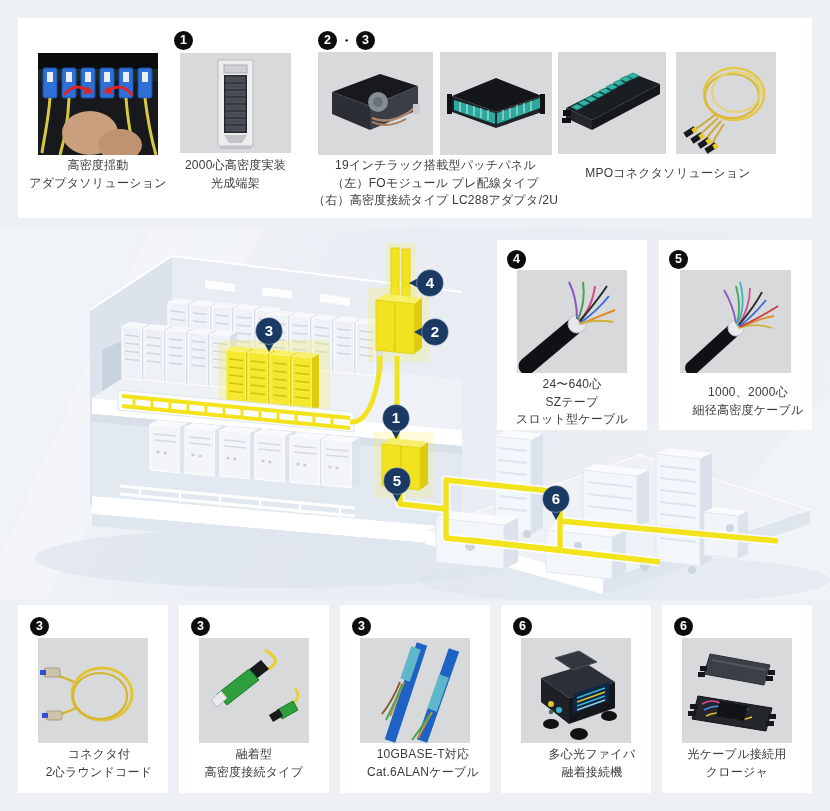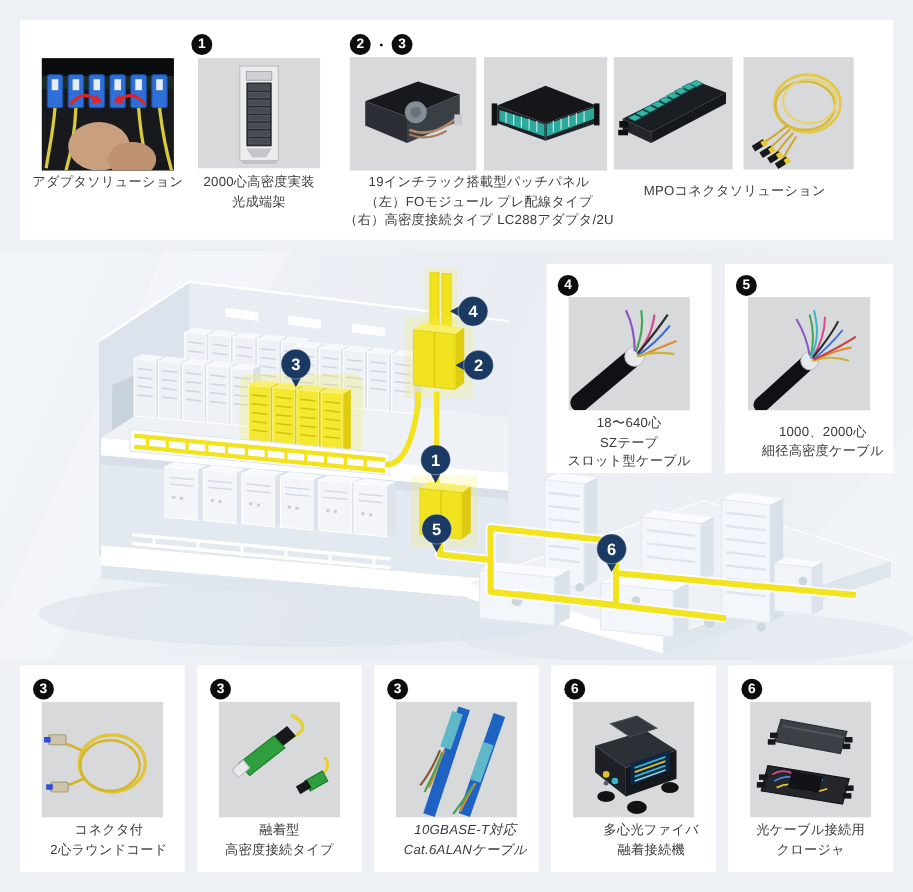--- a/index.html
+++ b/index.html
@@ -55,20 +55,21 @@
       <path d="M12,45 C10,70 6,85 4,100 M31,45 C30,70 26,88 22,102 M107,45 C110,70 114,88 118,102 M88,45 C90,70 94,90 98,102" stroke="#d8c93e" stroke-width="3" fill="none"></path>
       <ellipse cx="52" cy="80" rx="28" ry="22" fill="#c99f7e"></ellipse>
       <ellipse cx="82" cy="92" rx="22" ry="16" fill="#bf9372"></ellipse>
       <path d="M26,42 q10,-13 23,-5" stroke="#e02424" stroke-width="3" fill="none"></path>
       <polygon points="50,33 55,40 45,41" fill="#e02424"></polygon>
       <path d="M94,42 q-10,-13 -23,-5" stroke="#e02424" stroke-width="3" fill="none"></path>
       <polygon points="70,33 65,40 75,41" fill="#e02424"></polygon>
     </svg>
   </div>
   <div class="caption" style="left:0;top:139px;width:160px;">
+    <div>高密度揺動</div>
     <div>アダプタソリューション</div>
   </div>
 
   <div class="nbadge" style="left:156px;top:13px;">1</div>
   <div class="photo" style="left:162px;top:35px;width:111px;height:100px;">
     <svg viewBox="0 0 111 100">
       <rect width="111" height="100" fill="#d7d9db"></rect>
       <rect x="38" y="7" width="35" height="86" fill="#eceded" stroke="#b9bcc0"></rect>
       <rect x="44" y="12" width="23" height="8" fill="#cfd1d4" stroke="#a9adb2"></rect>
       <rect x="44" y="22" width="23" height="58" fill="#26292d"></rect>
@@ -414,21 +415,21 @@
         <path d="M63,53 C76,44 84,36 92,26" stroke="#3a6fd8"></path>
         <path d="M61,50 C66,36 68,26 66,12" stroke="#44a556"></path>
         <path d="M64,54 C78,48 88,44 98,40" stroke="#e08a2e"></path>
         <path d="M60,49 C60,34 58,24 52,12" stroke="#8a56c2"></path>
         <path d="M63,51 C74,38 82,28 90,16" stroke="#2c2c2e"></path>
         <path d="M62,54 C74,50 84,50 96,52" stroke="#cbb23a"></path>
       </g>
     </svg>
   </div>
   <div class="caption" style="left:0;top:136px;width:150px;">
-    <div>18〜640心</div>
+    <div>24〜640心</div>
     <div>SZテープ</div>
     <div>スロット型ケーブル</div>
   </div>
 </div>
 
 <div class="card" style="left:659px;top:240px;width:153px;height:190px;">
   <div class="nbadge" style="left:10px;top:10px;">5</div>
   <div class="photo" style="left:21px;top:30px;width:111px;height:103px;">
     <svg viewBox="0 0 111 103">
       <rect width="111" height="103" fill="#d7d9db"></rect>
@@ -508,21 +509,21 @@
         <path d="M40,44 C36,54 30,66 22,76" stroke="#8a5a34"></path>
       </g>
       <line x1="62" y1="103" x2="94" y2="12" stroke="#1e63c4" stroke-width="11"></line>
       <line x1="72" y1="72" x2="84" y2="38" stroke="#5fb8c9" stroke-width="10"></line>
       <g stroke-width="2" fill="none">
         <path d="M72,74 C66,84 62,92 58,100" stroke="#e08a2e"></path>
         <path d="M70,76 C64,86 58,94 52,102" stroke="#44a556"></path>
       </g>
     </svg>
   </div>
-  <div class="caption" style="left:0;top:141px;width:166px;font-style:italic;">
+  <div class="caption" style="left:0;top:141px;width:166px;">
     <div>10GBASE-T対応</div>
     <div>Cat.6ALANケーブル</div>
   </div>
 </div>
 
 <div class="card" style="left:501px;top:605px;width:150px;height:188px;">
   <div class="nbadge" style="left:12px;top:12px;">6</div>
   <div class="photo" style="left:20px;top:33px;width:110px;height:105px;">
     <svg viewBox="0 0 110 105">
       <rect width="110" height="105" fill="#d7d9db"></rect>

